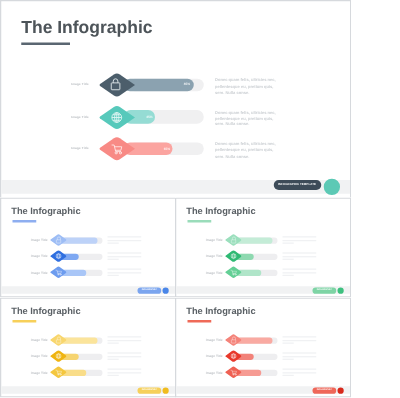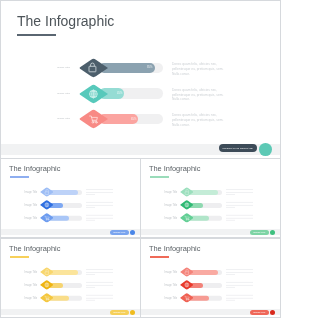--- a/index.html
+++ b/index.html
@@ -1,17 +1,17 @@
 <!DOCTYPE html>
 <html><head>
 <meta charset="utf-8">
 <style>
   html,body{margin:0;padding:0;}
   body{width:281px;height:318px;background:#ffffff;font-family:"Liberation Sans",sans-serif;overflow:hidden;}
-  .page{position:relative;width:317px;height:318px;background:#ffffff;}
+  .page{position:relative;width:317px;height:318px;background:#ffffff;font-weight:bold;}
   .slide{position:absolute;background:#ffffff;overflow:hidden;box-sizing:border-box;}
 
   
   .main{left:0px;top:0px;width:281px;height:159px;box-shadow:inset 0 0 0 1px #d6d9dd;}
   .title{position:absolute;font-size:14px;color:#4d5459;white-space:nowrap;}
   .ul{position:absolute;}
   .lbl{position:absolute;font-size:2.4px;color:#b4b9bd;white-space:nowrap;letter-spacing:.15px;}
   .ico{position:absolute;}
   .track{position:absolute;border-radius:99px;background:#f0f0f1;}
   .bar{position:absolute;border-radius:99px;}

